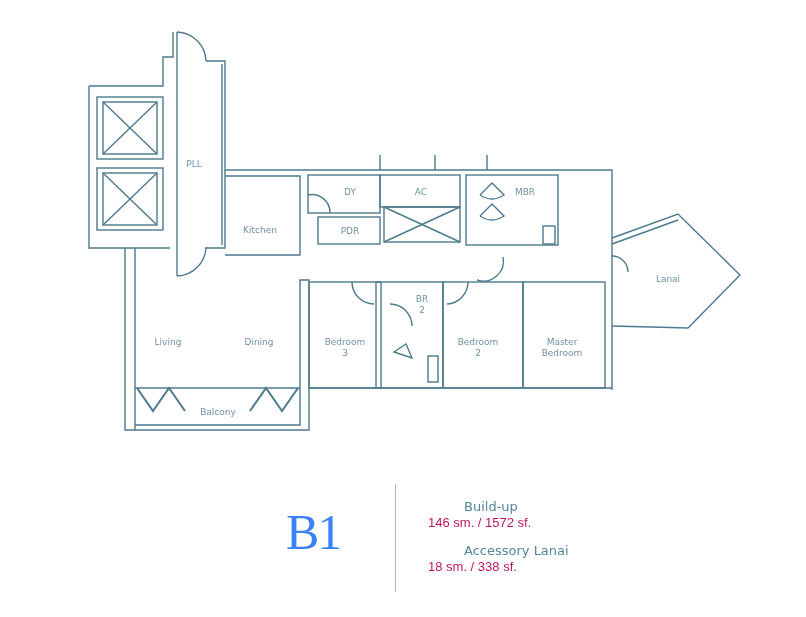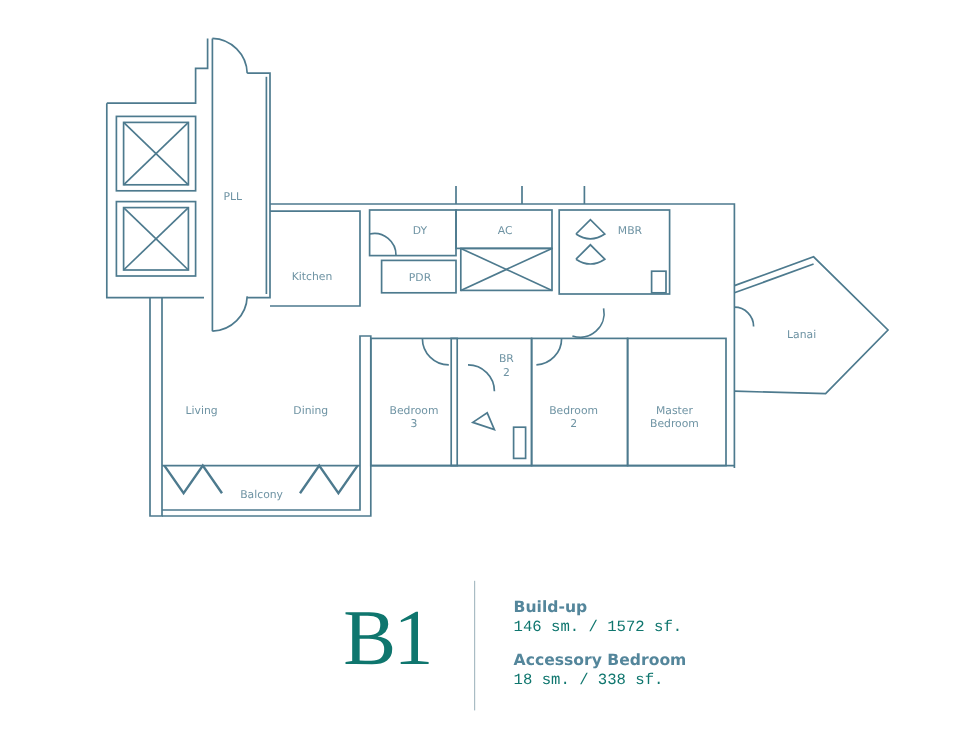--- a/index.html
+++ b/index.html
@@ -1,23 +1,23 @@
 <!DOCTYPE html>
 <html><head>
 <meta charset="utf-8">
 <style>
   html, body { margin:0; padding:0; background:#ffffff; }
   body { width:806px; height:617px; position:relative; overflow:hidden; font-family:"Liberation Sans", sans-serif; }
   #plan { position:absolute; left:0; top:0; width:806px; height:460px; }
   .room-label { font-family:"DejaVu Sans", sans-serif; font-size:9px; fill:#6e93a3; text-anchor:middle; }
-  .unit-code { position:absolute; left:286px; top:492px; font-family:"Liberation Serif", "DejaVu Serif", serif; font-size:66px; color:#0f766e; letter-spacing:-2px; line-height:80px; }
+  .unit-code { position:absolute; left:286px; top:492px; font-family:"Liberation Serif", "DejaVu Serif", serif; font-size:50px; color:#3b82f6; letter-spacing:-2px; line-height:80px; }
   .divider { position:absolute; left:395px; top:484px; width:1px; height:108px; background:#a9bcc4; }
   .spec-block { position:absolute; left:428px; }
-  .spec-title { font-family:"DejaVu Sans", sans-serif; font-weight:bold; font-size:13px; color:#54869b; line-height:16px; }
-  .spec-value { font-family:Liberation Mono, monospace; font-size:13px; color:#0f766e; line-height:16px; }
+  .spec-title { font-family:"DejaVu Sans", sans-serif; font-weight:normal; font-size:13px; color:#54869b; line-height:16px;margin-left:36px; }
+  .spec-value { font-family:Liberation Sans, sans-serif; font-size:13px; color:#be185d; line-height:16px; }
 </style>
 </head>
 <body>
 
 <svg id="plan" viewBox="0 0 806 460" xmlns="http://www.w3.org/2000/svg">
   <g fill="none" stroke="#4d7a8e" stroke-width="1.4">
 
     <g>
       <path d="M89 86 H163 V57 H173 V32"></path>
       <path d="M89 86 V248 H170"></path>
@@ -112,15 +112,15 @@
 </svg>
 
 <div class="unit-code">B1</div>
 <div class="divider"></div>
 
 <div class="spec-block" style="top:499px;">
   <div class="spec-title">Build-up</div>
   <div class="spec-value">146 sm. / 1572 sf.</div>
 </div>
 <div class="spec-block" style="top:543px;">
-  <div class="spec-title">Accessory Bedroom</div>
+  <div class="spec-title">Accessory Lanai</div>
   <div class="spec-value">18 sm. / 338 sf.</div>
 </div>
 
 </body></html>

